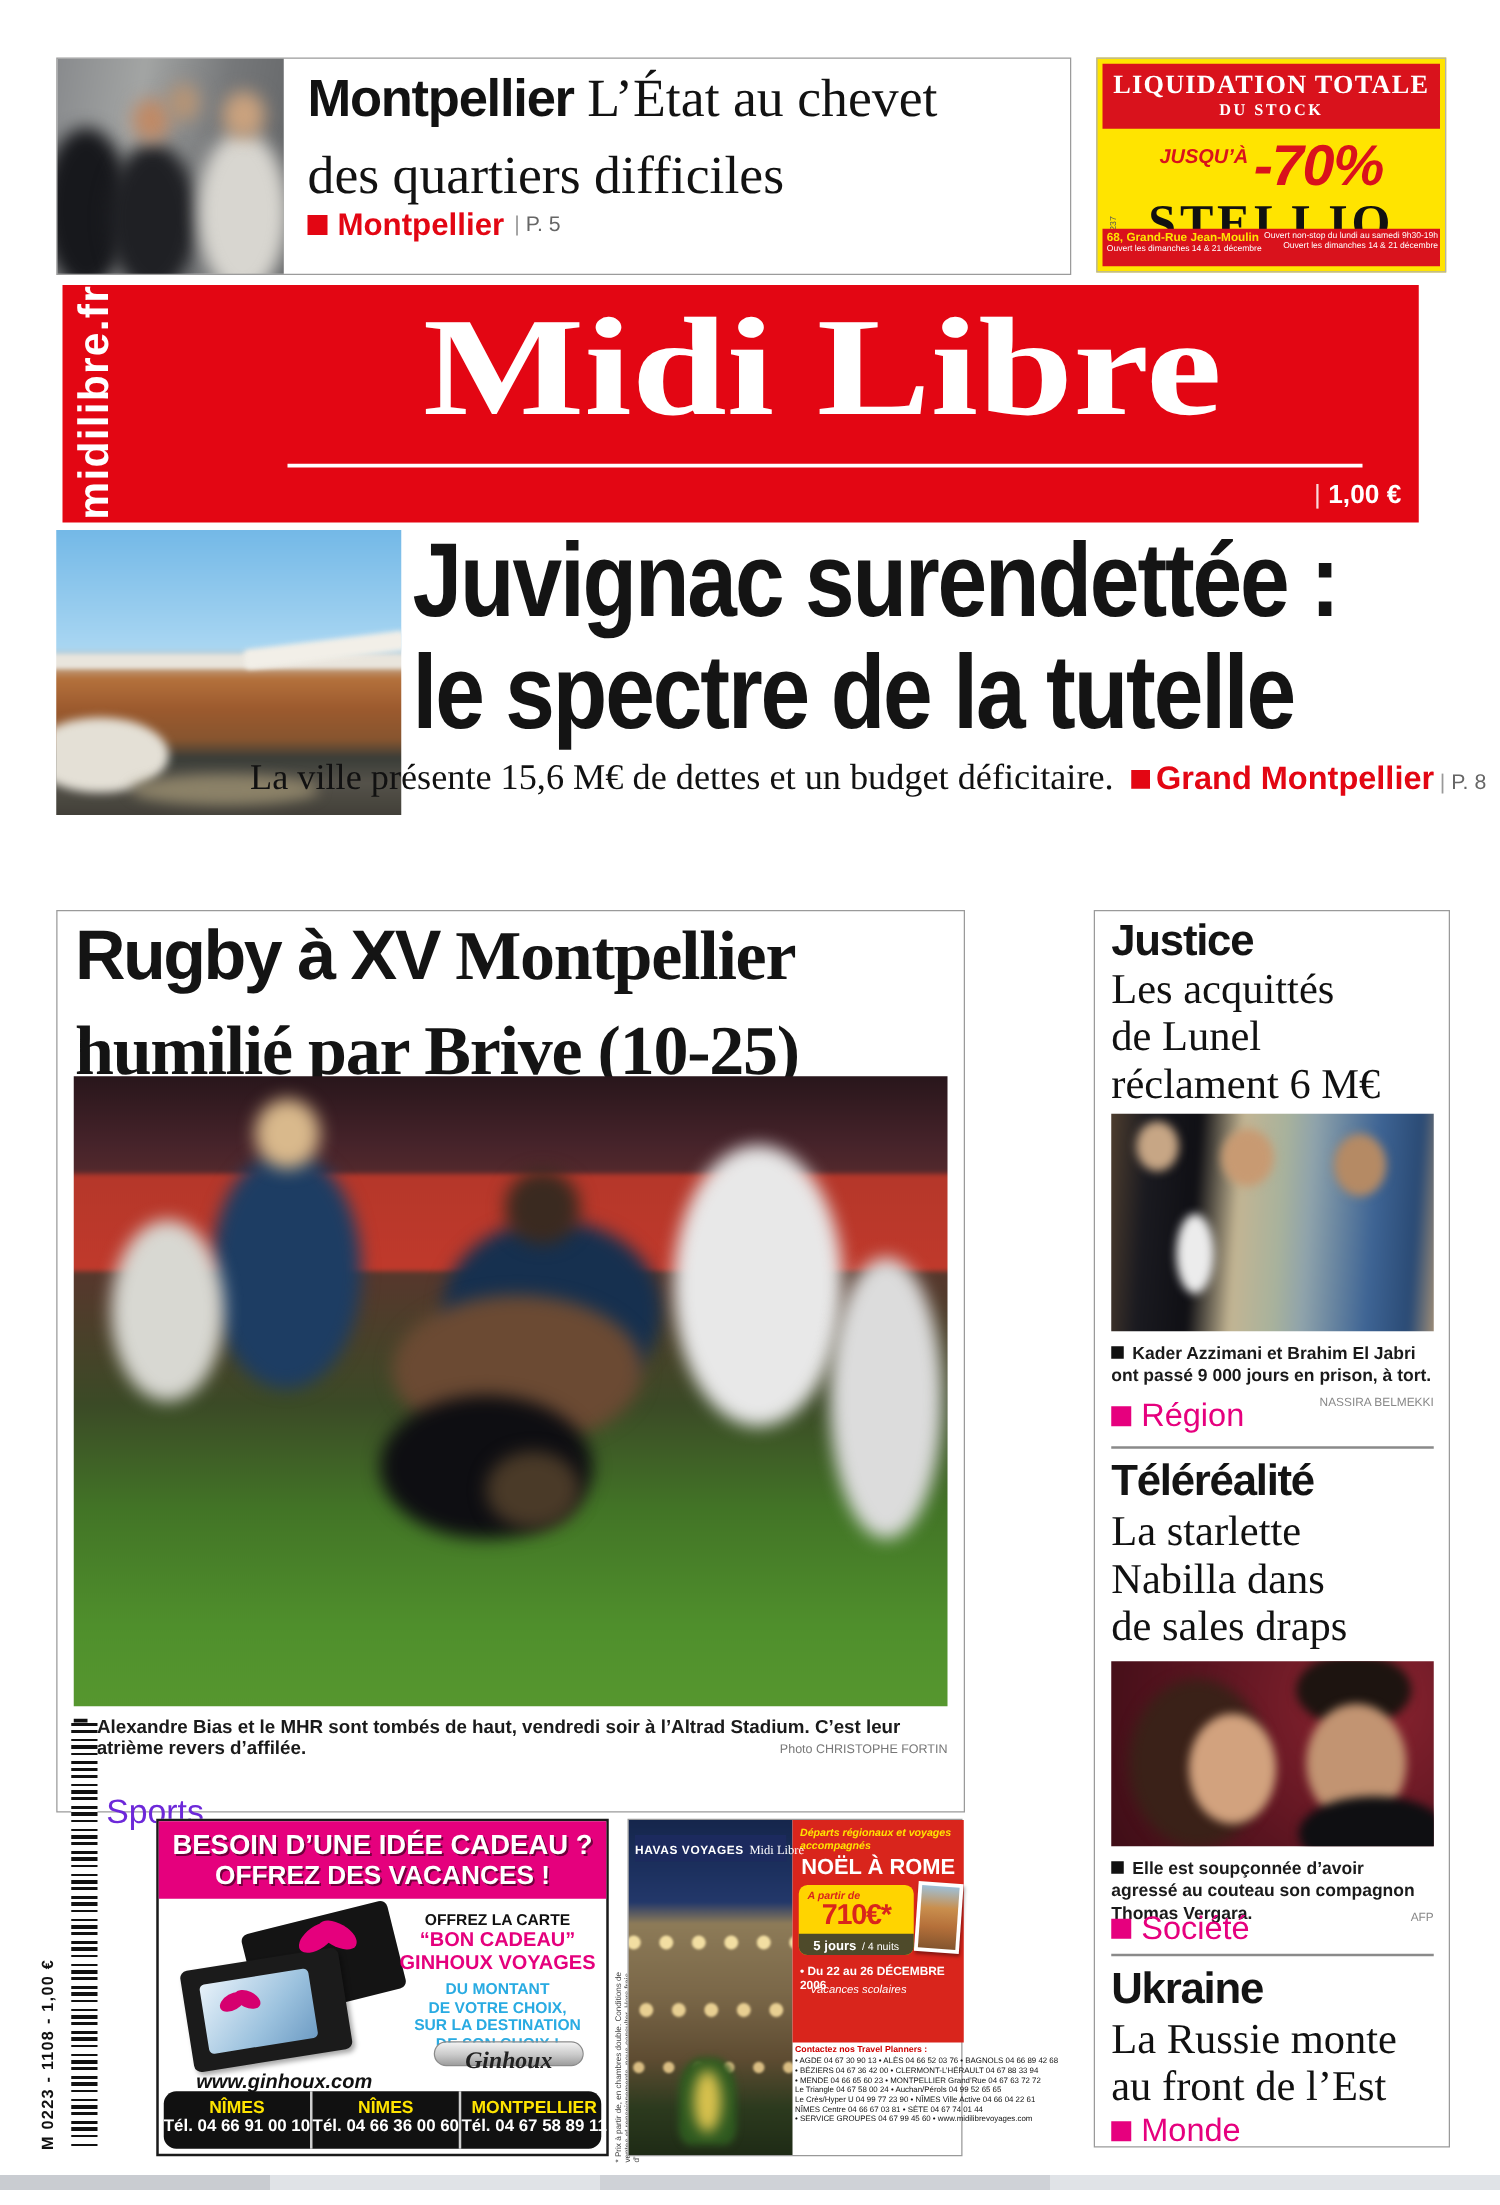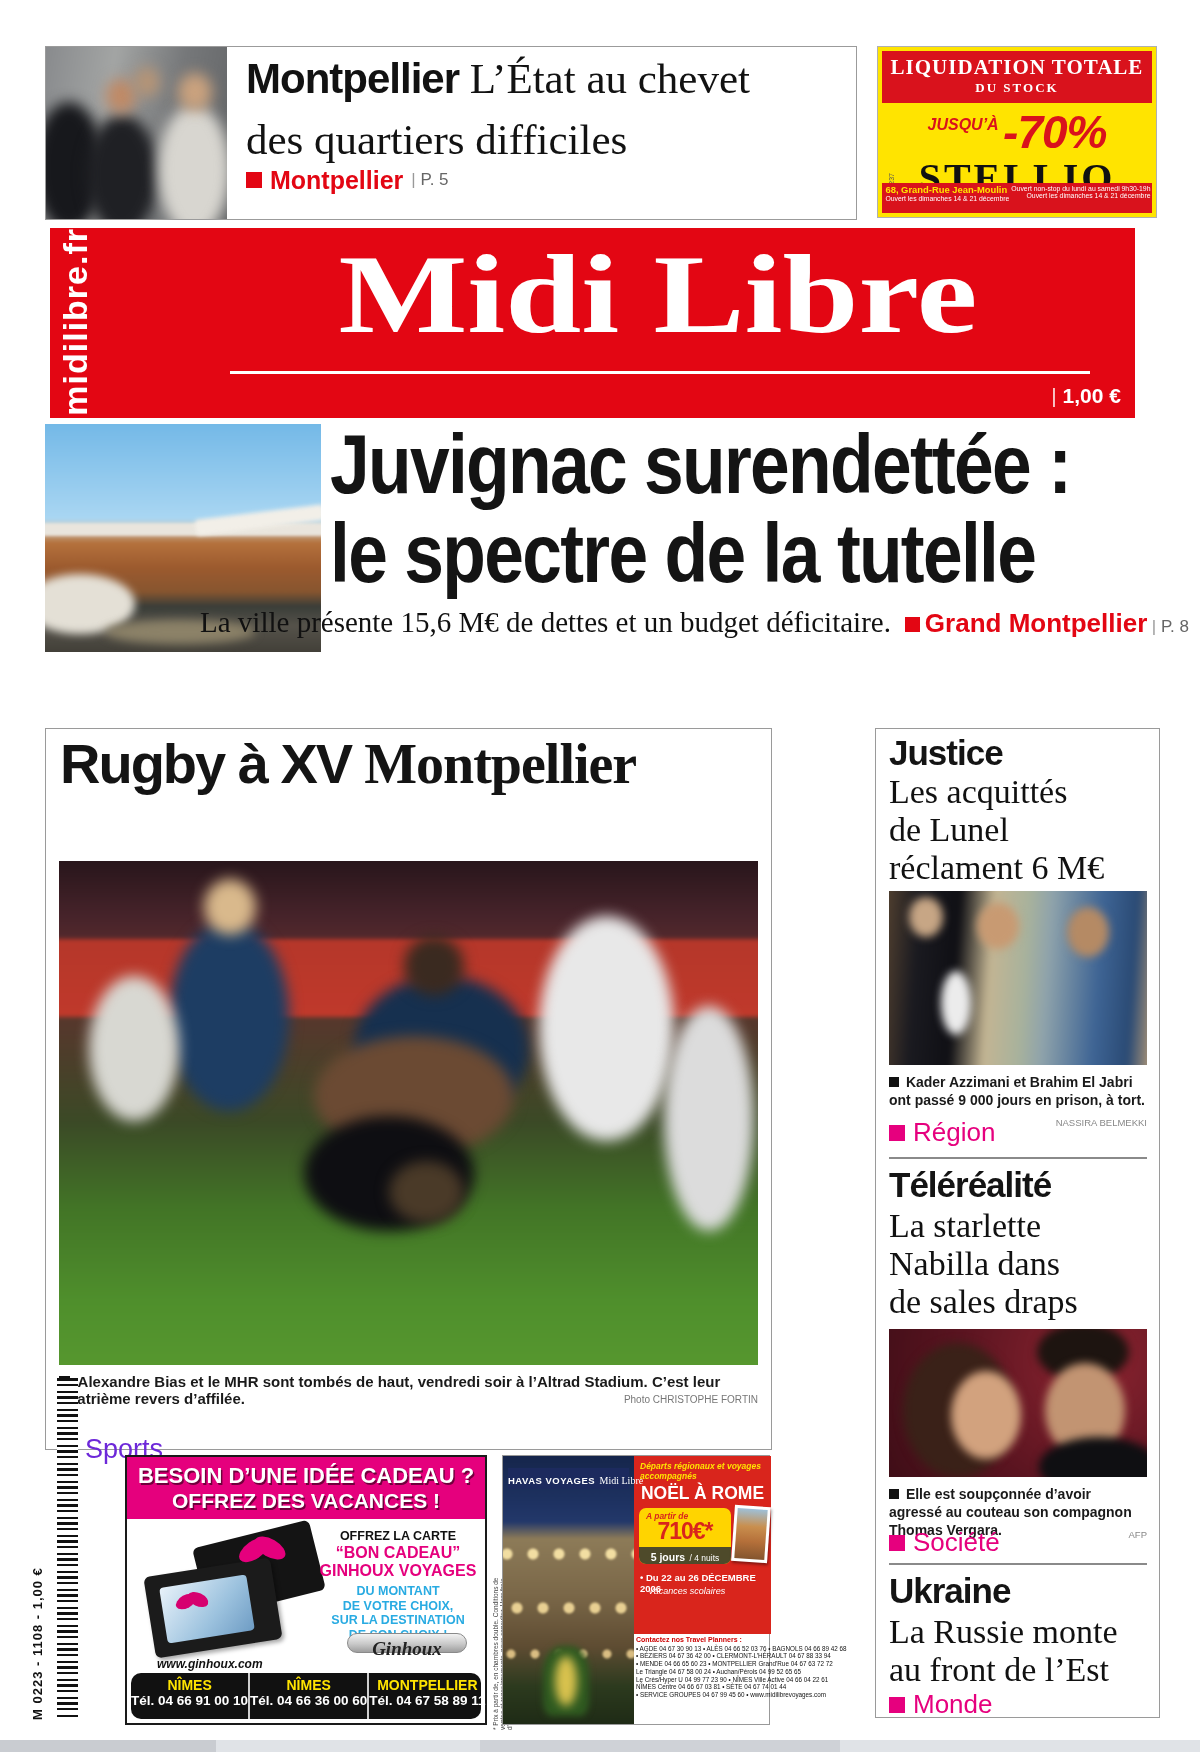--- a/index.html
+++ b/index.html
@@ -99,21 +99,21 @@
   .gx-bow1 { position:absolute; left:96px; top:8px; width:34px; height:18px; background:#e5007d; border-radius:50%; transform:rotate(-35deg); }
   .gx-bow2 { position:absolute; left:112px; top:6px; width:34px; height:18px; background:#e5007d; border-radius:50%; transform:rotate(30deg); }
   .gx-bow3 { position:absolute; left:34px; top:62px; width:22px; height:13px; background:#d6006f; border-radius:50%; transform:rotate(-30deg); }
   .gx-bow4 { position:absolute; left:46px; top:60px; width:22px; height:13px; background:#d6006f; border-radius:50%; transform:rotate(25deg); }
   .gx-right { position:absolute; left:190px; top:72px; width:162px; text-align:center; line-height:15px; }
   .gx-lab { font-weight:bold; font-size:12.5px; color:#111; }
   .gx-pink { font-weight:bold; font-size:16px; color:#e5007d; line-height:18px; }
   .gx-blue { font-weight:bold; font-size:12.5px; color:#29abe2; line-height:14.5px; }
   .gx-logo { position:absolute; left:220px; top:176px; width:120px; height:20px; background:linear-gradient(180deg,#f2f2f2 0%,#c9c9c9 55%,#9e9e9e 100%); border:1px solid #8a8a8a; border-radius:16px; text-align:center; }
   .gx-logo span { font-family:"Liberation Serif", serif; font-style:italic; font-weight:bold; font-size:19px; color:#222; line-height:30px; }
-  .gx-web { position:absolute; left:30px; top:200px; font-weight:bold; font-style:italic; font-size:12px; color:#111; }
+  .gx-web { position:absolute; left:30px; top:200px; font-weight:bold; font-style:italic; font-size:16px; color:#111; }
   .gx-bar { position:absolute; left:4px; right:4px; bottom:4px; height:46px; background:#111; border-radius:10px; display:flex; }
   .gx-col { flex:1; text-align:center; padding-top:4px; position:relative; }
   .gx-col + .gx-col { border-left:2px solid #cfcfcf; }
   .gx-city { color:#ffe400; font-weight:bold; font-size:14px; }
   .gx-tel { color:#fff; font-weight:bold; font-size:13.5px; white-space:nowrap; }
 
   
   .havas { left:502px; top:1455px; width:268px; height:270px; border:1px solid #999; background:#fff; }
   .hv-photo { left:0; top:0; width:131px; height:268px; }
   .hv-banner { position:absolute; left:5px; top:12px; width:121px; height:21px; background:#1c2a5e; color:#fff; text-align:left; line-height:21px; white-space:nowrap; z-index:3; }
@@ -236,20 +236,21 @@
   <div class="abs lead-sub">
     <span class="t">La ville présente 15,6 M€ de dettes et un budget déficitaire.</span>
     <span class="sq" style="width:15px;height:15px;background:#e30613;margin-left:10px;"></span>
     <span class="tag">Grand Montpellier</span>
     <span class="pg"> <span class="sep">|</span> <span>P. 8</span></span>
   </div>
 
   <div class="abs rugbybox">
     <div class="abs rb-head">
       <span class="rb-kicker">Rugby à XV</span><span class="rb-serif"> Montpellier</span><br>
+      <span class="rb-serif">humilié par Brive (10-25)</span>
     </div>
     <div class="photo p-rugby rb-photo">
       <div class="ph-inner"></div>
       <div class="blob" style="left:110px;top:60px;width:120px;height:190px;background:#1d3d63;"></div>
       <div class="blob" style="left:145px;top:18px;width:52px;height:56px;background:#d9b98c;"></div>
       <div class="blob" style="left:295px;top:115px;width:175px;height:145px;background:#16304f;"></div>
       <div class="blob" style="left:255px;top:175px;width:200px;height:120px;background:#6b4a33;"></div>
       <div class="blob" style="left:345px;top:75px;width:60px;height:60px;background:#3a2a20;"></div>
       <div class="blob" style="left:245px;top:255px;width:170px;height:115px;background:#0e0e12;"></div>
       <div class="blob" style="left:480px;top:55px;width:135px;height:225px;background:#e8e8e8;"></div>

